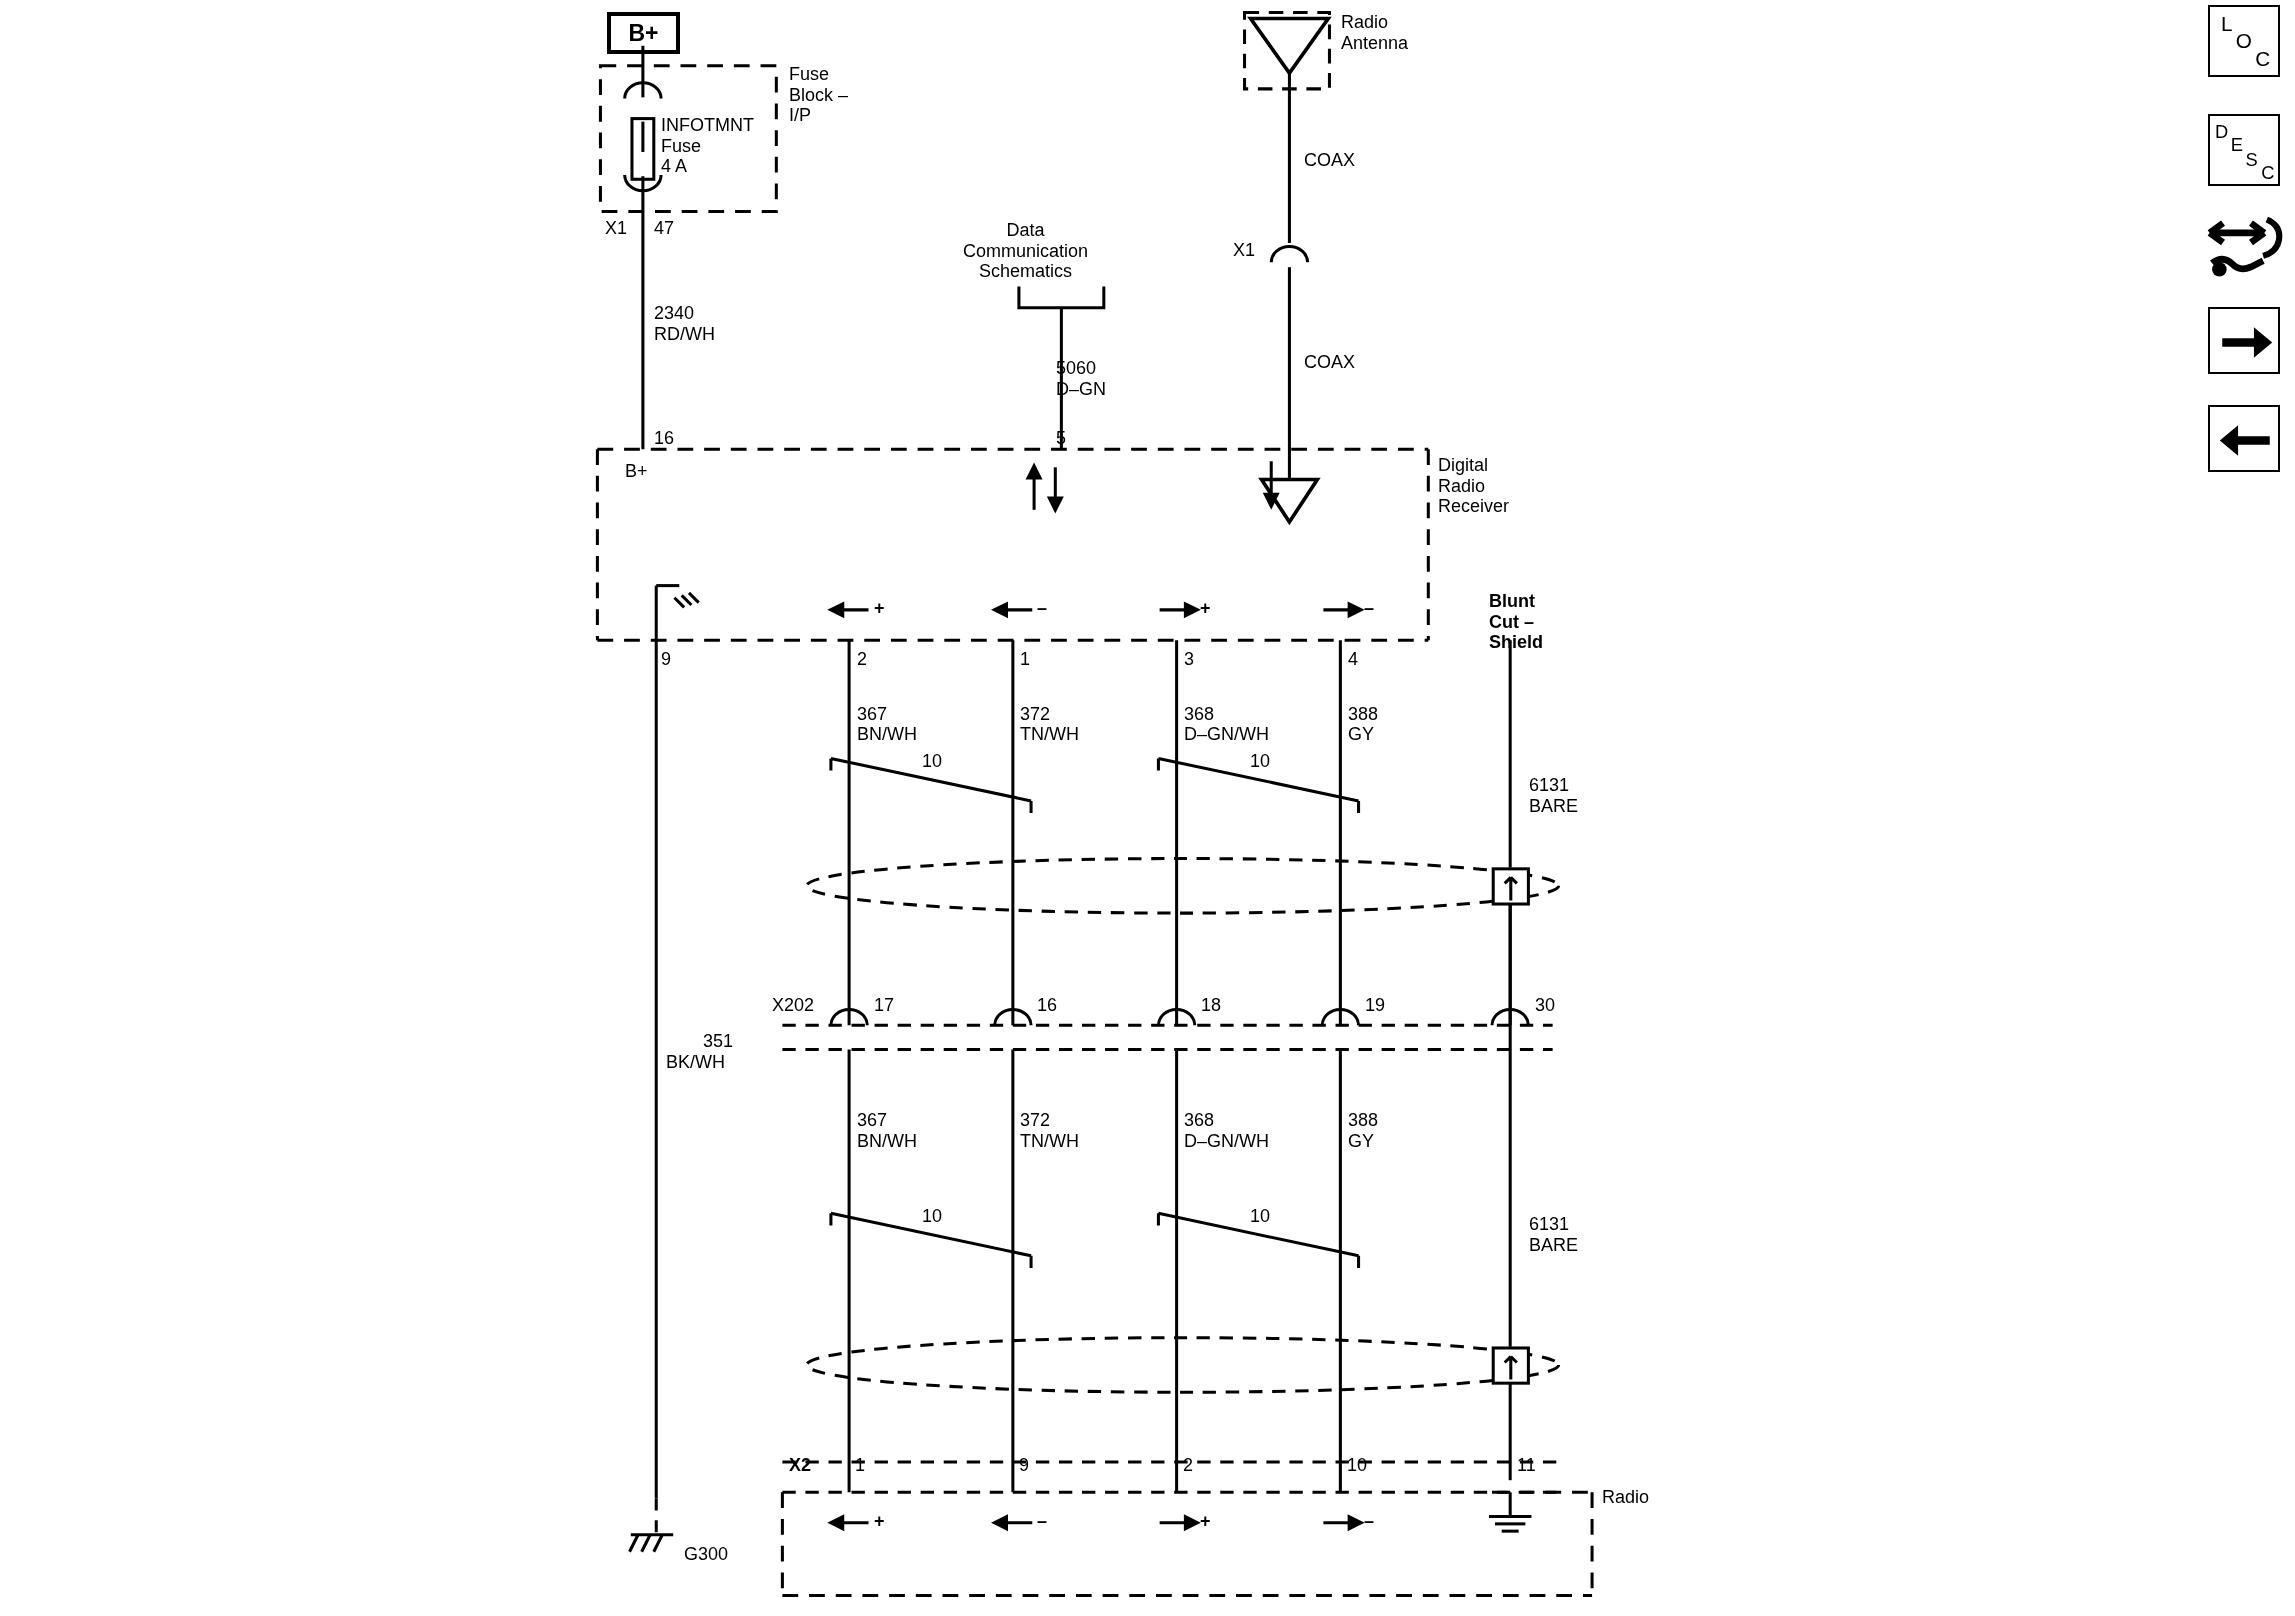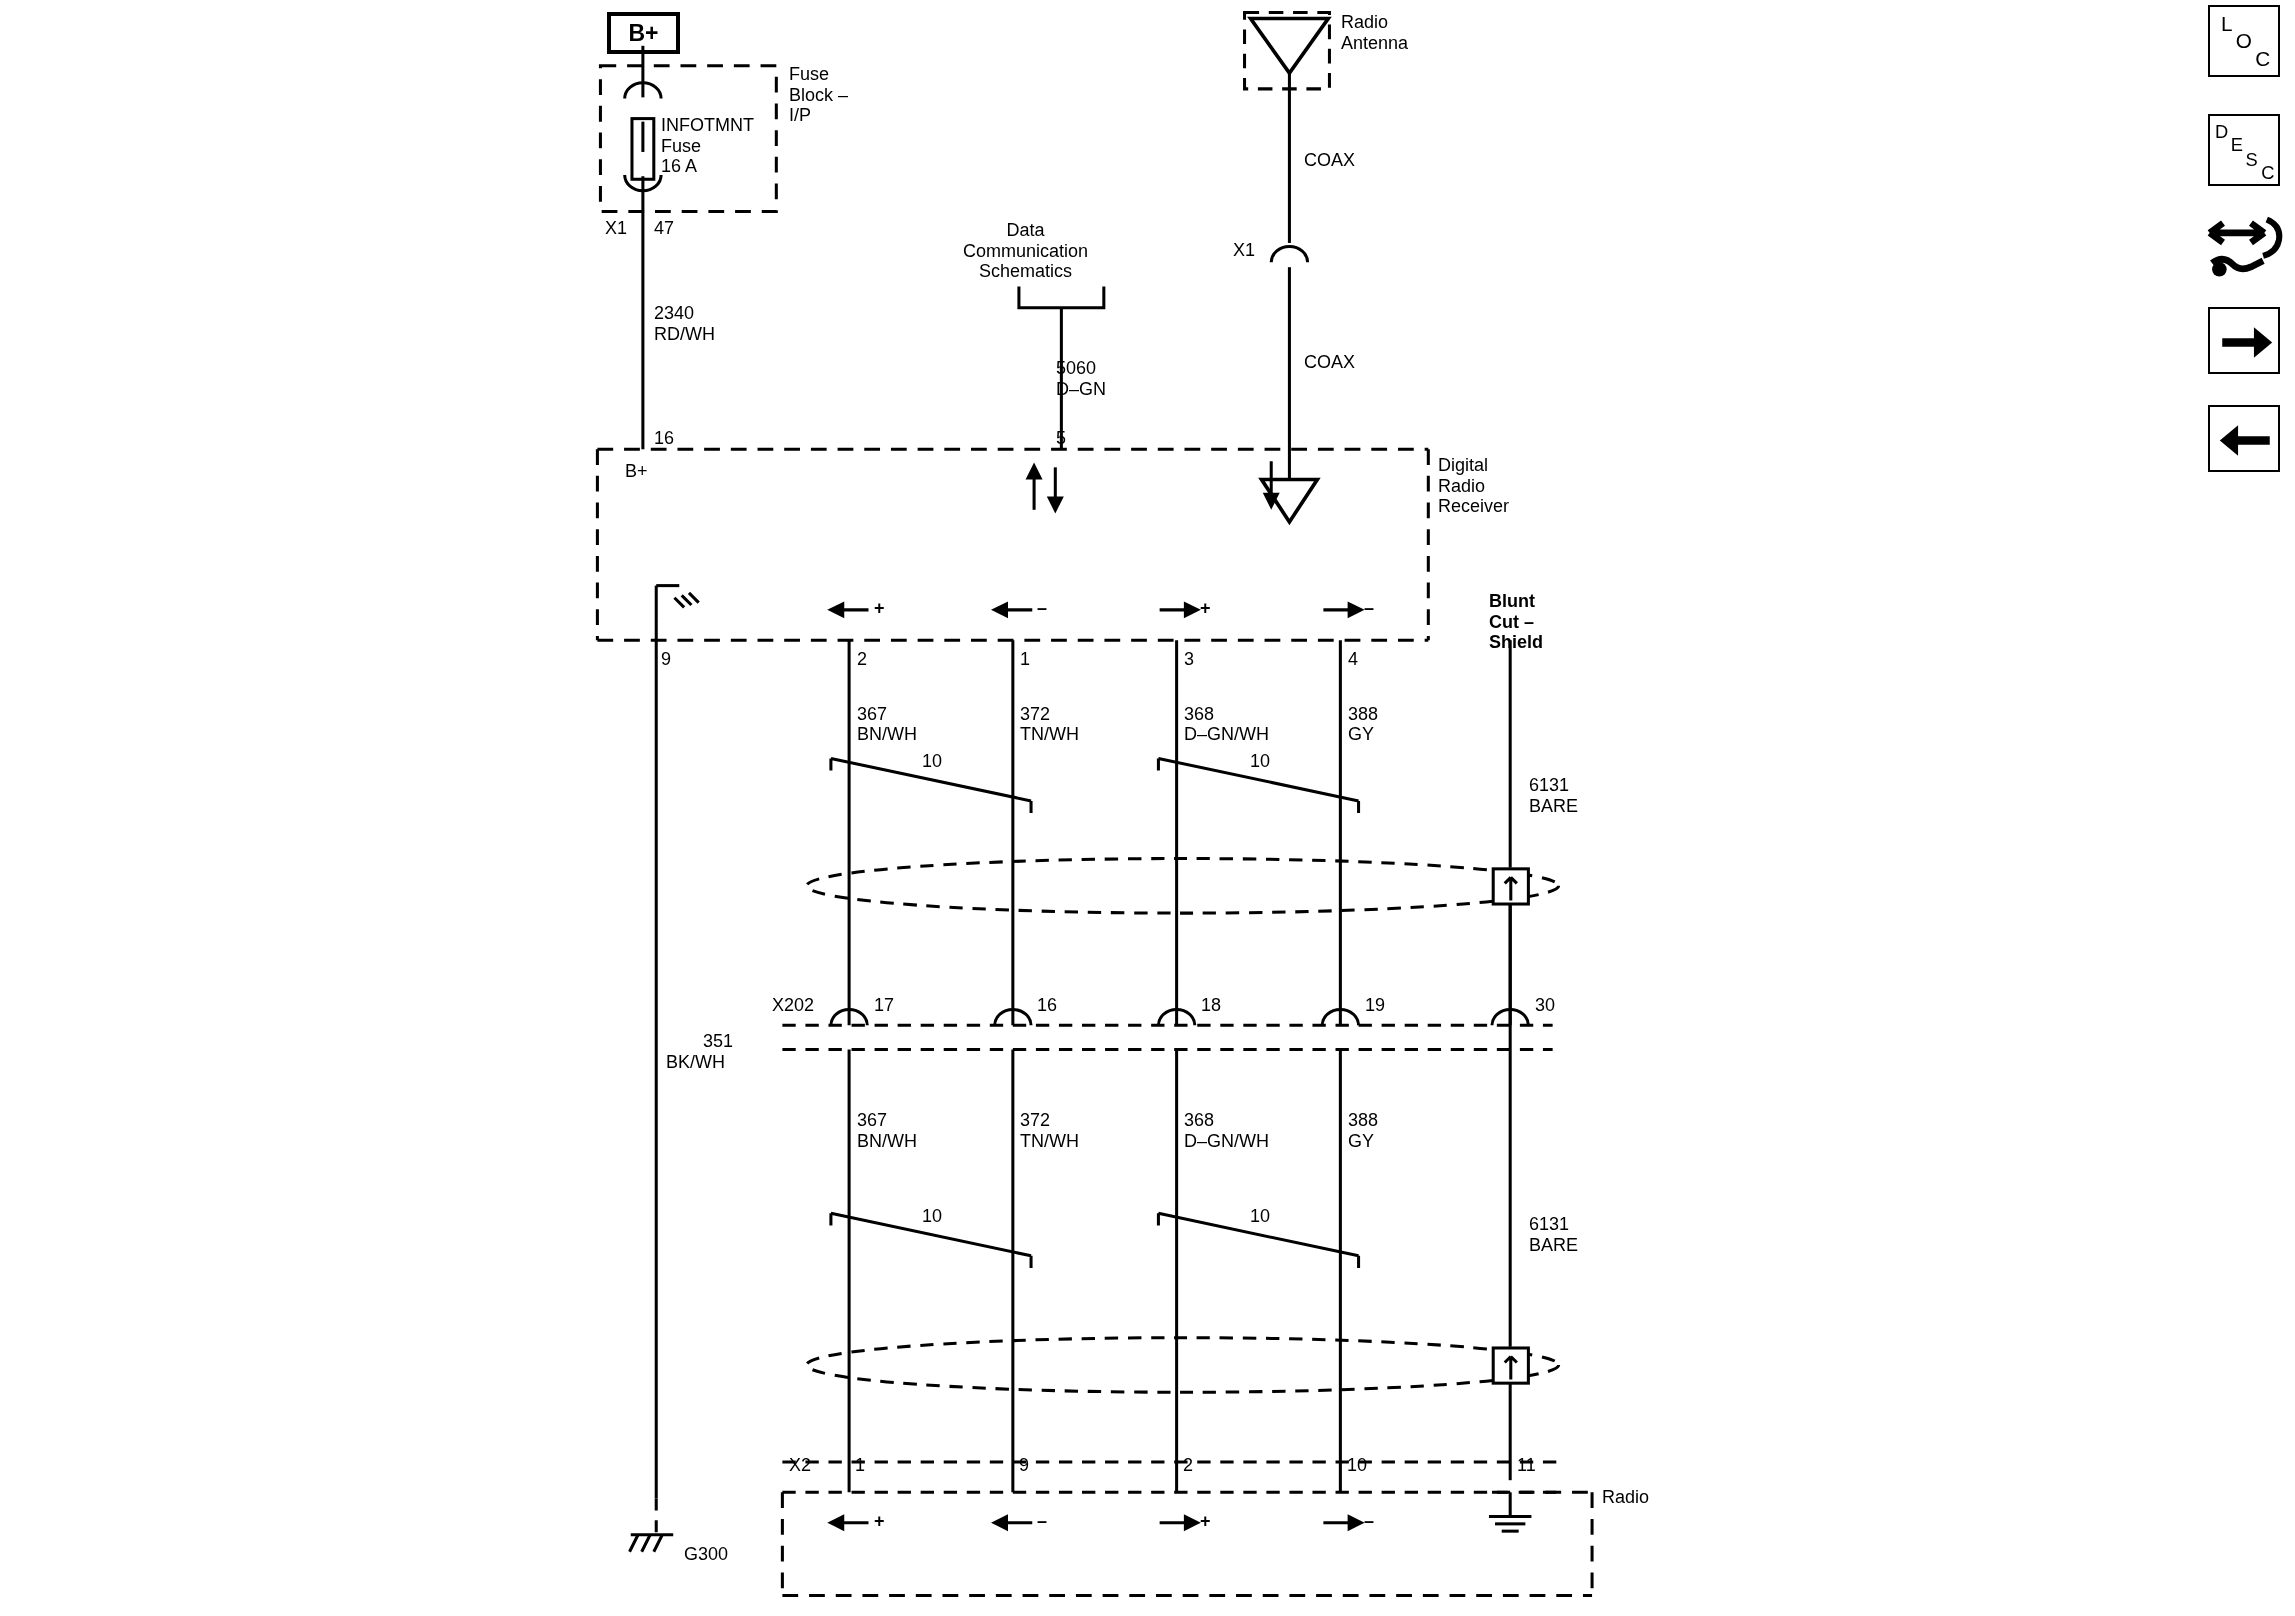--- a/index.html
+++ b/index.html
@@ -141,21 +141,21 @@
     </g>
   </svg>
 
   <div class="bplus" style="left:607px;top:12px;width:73px;height:42px;">B+</div>
 
   <div class="lbl" style="left:789px;top:64px;">Fuse
 Block –
 I/P</div>
   <div class="lbl" style="left:661px;top:115px;">INFOTMNT
 Fuse
-16 A</div>
+4 A</div>
   <div class="lbl" style="left:605px;top:218px;">X1</div>
   <div class="lbl" style="left:654px;top:218px;">47</div>
   <div class="lbl" style="left:654px;top:303px;">2340</div>
   <div class="lbl" style="left:654px;top:324px;text-align:center;">RD/WH</div>
   <div class="lbl" style="left:654px;top:428px;">16</div>
   <div class="lbl" style="left:625px;top:461px;">B+</div>
 
   <div class="lbl" style="left:963px;top:220px;text-align:center;">Data
 Communication
 Schematics</div>
@@ -220,21 +220,21 @@
   <div class="lbl" style="left:1020px;top:1110px;">372</div>
   <div class="lbl" style="left:1020px;top:1131px;">TN/WH</div>
   <div class="lbl" style="left:1184px;top:1110px;">368</div>
   <div class="lbl" style="left:1184px;top:1131px;">D–GN/WH</div>
   <div class="lbl" style="left:1348px;top:1110px;">388</div>
   <div class="lbl" style="left:1348px;top:1131px;">GY</div>
 
   <div class="lbl" style="left:922px;top:1206px;">10</div>
   <div class="lbl" style="left:1250px;top:1206px;">10</div>
 
-  <div class="lbl" style="left:789px;top:1455px;">X2</div>
+  <div class="lbl" style="left:789px;top:1455px;font-weight:bold;">X2</div>
   <div class="lbl" style="left:855px;top:1455px;">1</div>
   <div class="lbl" style="left:1019px;top:1455px;">9</div>
   <div class="lbl" style="left:1183px;top:1455px;">2</div>
   <div class="lbl" style="left:1347px;top:1455px;">10</div>
   <div class="lbl" style="left:1517px;top:1455px;">11</div>
 
   <div class="lbl b" style="left:874px;top:1511px;">+</div>
   <div class="lbl b" style="left:1037px;top:1511px;">–</div>
   <div class="lbl b" style="left:1200px;top:1511px;">+</div>
   <div class="lbl b" style="left:1364px;top:1511px;">–</div>

